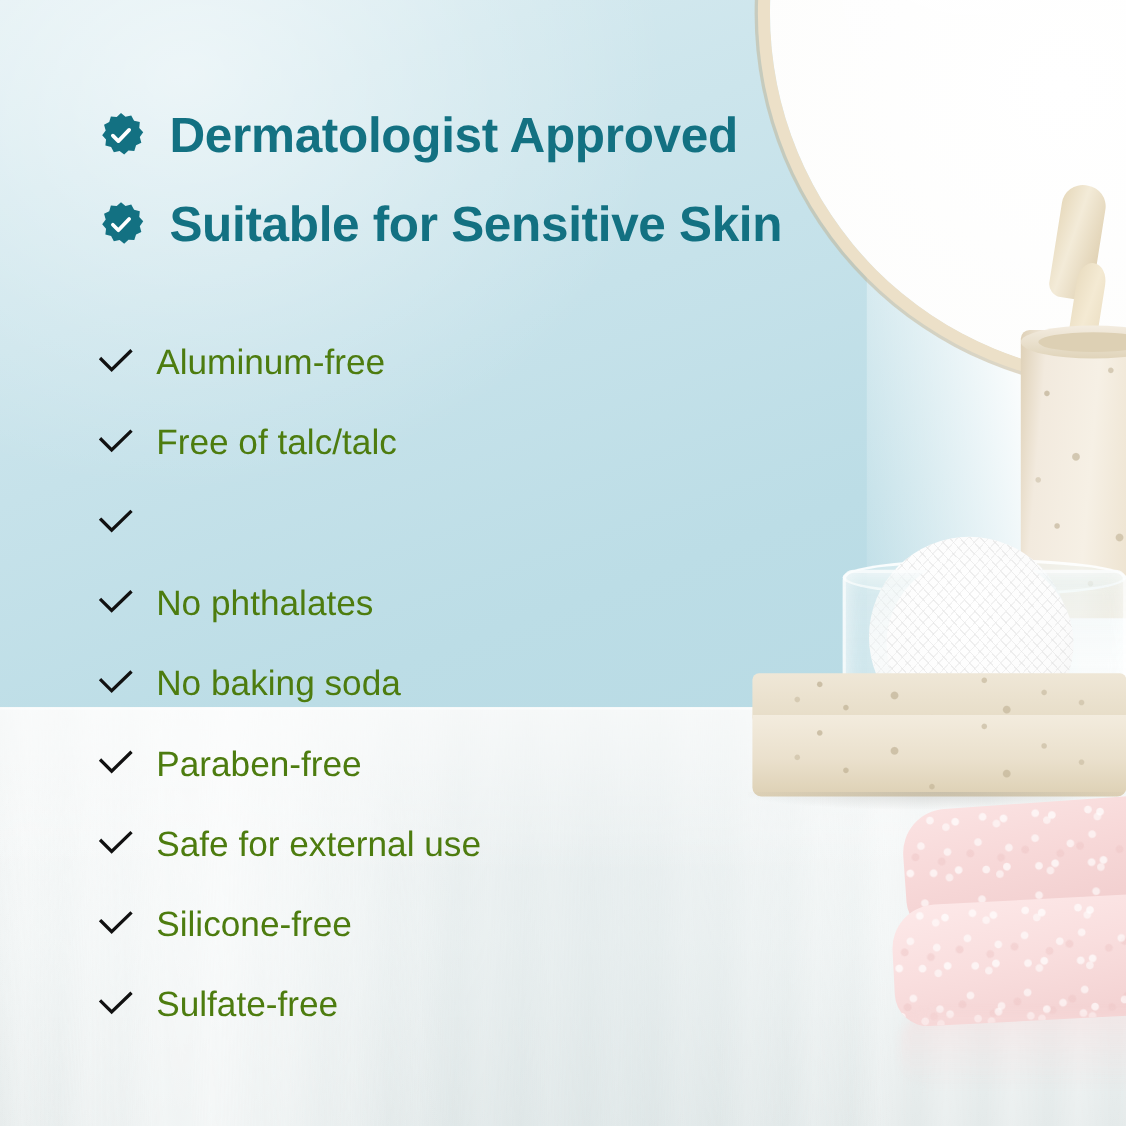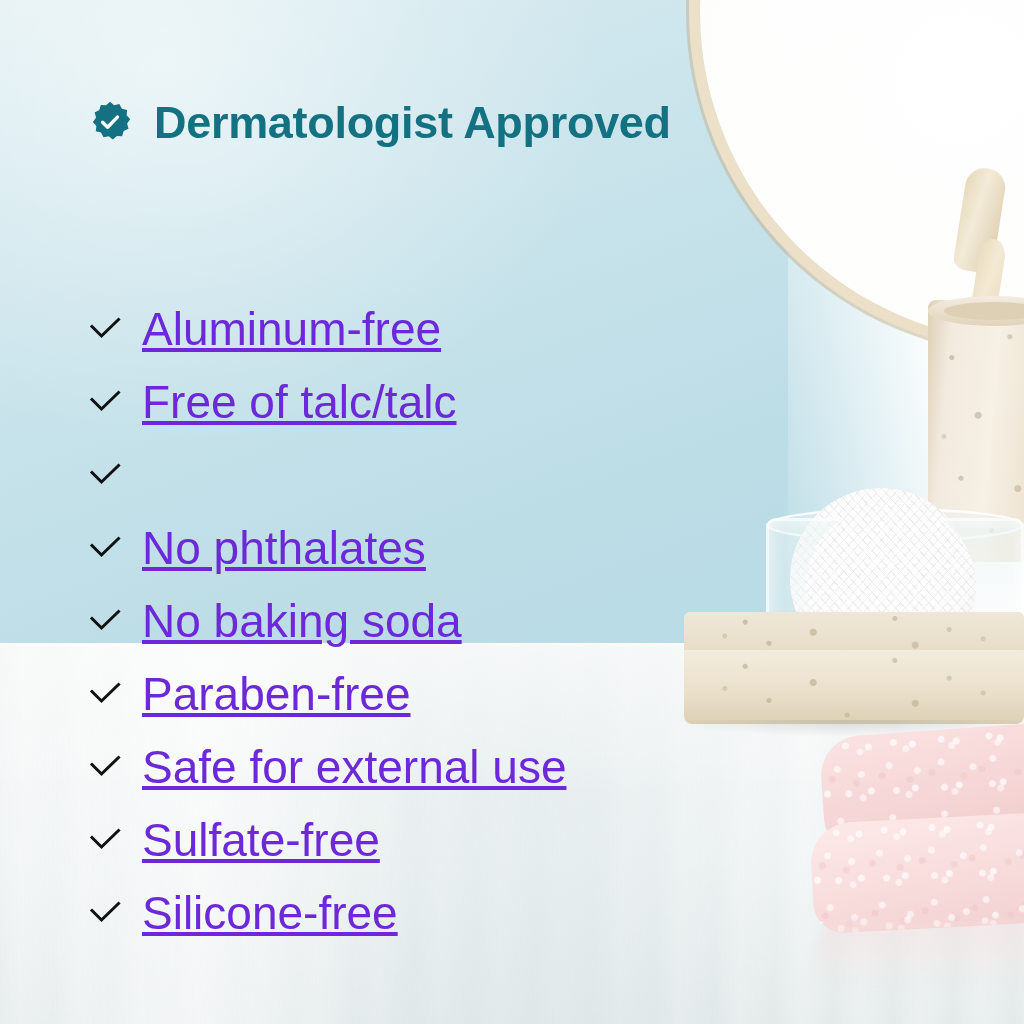--- a/index.html
+++ b/index.html
@@ -258,21 +258,21 @@
     left: 0; top: 0;
     width: 1024px; height: 1024px;
   }
 
   .headline-block {
     position: absolute;
     left: 88px; top: 100px;
   }
   .headline-row {
     display: flex;
-    align-items: flex-start;
+    align-items: flex-end;
     gap: 22px;
     margin-bottom: 36px;
   }
   .seal {
     flex: 0 0 auto;
     width: 44px; height: 44px;
     position: relative;
   }
   .seal svg { display: block; width: 44px; height: 44px; }
   .headline-text {
@@ -295,26 +295,25 @@
     align-items: center;
     gap: 20px;
     height: 73px;
   }
   .check {
     flex: 0 0 auto;
     width: 34px; height: 34px;
   }
   .check svg { display: block; width: 34px; height: 34px; }
   .feature-label {
-    font-size: 46px;
+    font-size: 32px;
     font-weight: normal;
-    color: #6d28d9;
+    color: #4d7c0f;
     line-height: 1;
     white-space: nowrap;
-    text-decoration: underline;
   }
 </style>
 </head>
 <body>
 
 <div id="stage">
 
   <div class="wall">
     <div class="wall-bloom"></div>
   </div>
@@ -374,20 +373,29 @@
       <div class="headline-row">
         <span class="seal">
           <svg viewBox="0 0 44 44" aria-hidden="true">
             <path fill="#137182" d="M22 1.8l4.1 3.4 5.2-1.2 2.6 4.7 5.2 1.3-0.5 5.3 3.6 3.9-3.1 4.4 1.4 5.2-4.8 2.3-1.6 5.1-5.3-0.3-3.9 3.6-4.2-3.3-5.2 1.1-2.5-4.7-5.2-1.4 0.6-5.3-3.5-4 3.2-4.3-1.5-5.2 4.7-2.4 1.5-5.1 5.3 0.4z"></path>
             <path fill="none" stroke="#ffffff" stroke-width="3.4" stroke-linecap="round" stroke-linejoin="round" d="M14.6 22.3l5 5 9.8-10.2"></path>
           </svg>
         </span>
         <span class="headline-text">Dermatologist Approved</span>
       </div>
 
+      <div class="headline-row">
+        <span class="seal">
+          <svg viewBox="0 0 44 44" aria-hidden="true">
+            <path fill="#137182" d="M22 1.8l4.1 3.4 5.2-1.2 2.6 4.7 5.2 1.3-0.5 5.3 3.6 3.9-3.1 4.4 1.4 5.2-4.8 2.3-1.6 5.1-5.3-0.3-3.9 3.6-4.2-3.3-5.2 1.1-2.5-4.7-5.2-1.4 0.6-5.3-3.5-4 3.2-4.3-1.5-5.2 4.7-2.4 1.5-5.1 5.3 0.4z"></path>
+            <path fill="none" stroke="#ffffff" stroke-width="3.4" stroke-linecap="round" stroke-linejoin="round" d="M14.6 22.3l5 5 9.8-10.2"></path>
+          </svg>
+        </span>
+        <span class="headline-text">Suitable for Sensitive Skin</span>
+      </div>
 
     </div>
 
     <ul class="feature-list">
       <li class="feature-item">
         <span class="check">
           <svg viewBox="0 0 34 34" aria-hidden="true">
               <path fill="none" stroke="#111111" stroke-width="3" stroke-linecap="square" stroke-linejoin="miter" d="M4 14.5l9.5 9.5L30.5 7.5"></path>
             </svg>
         </span>
@@ -439,26 +447,26 @@
             </svg>
         </span>
         <span class="feature-label">Safe for external use</span>
       </li>
       <li class="feature-item">
         <span class="check">
           <svg viewBox="0 0 34 34" aria-hidden="true">
               <path fill="none" stroke="#111111" stroke-width="3" stroke-linecap="square" stroke-linejoin="miter" d="M4 14.5l9.5 9.5L30.5 7.5"></path>
             </svg>
         </span>
+        <span class="feature-label">Silicone-free</span>
+      </li>
+      <li class="feature-item">
+        <span class="check">
+          <svg viewBox="0 0 34 34" aria-hidden="true">
+              <path fill="none" stroke="#111111" stroke-width="3" stroke-linecap="square" stroke-linejoin="miter" d="M4 14.5l9.5 9.5L30.5 7.5"></path>
+            </svg>
+        </span>
         <span class="feature-label">Sulfate-free</span>
-      </li>
-      <li class="feature-item">
-        <span class="check">
-          <svg viewBox="0 0 34 34" aria-hidden="true">
-              <path fill="none" stroke="#111111" stroke-width="3" stroke-linecap="square" stroke-linejoin="miter" d="M4 14.5l9.5 9.5L30.5 7.5"></path>
-            </svg>
-        </span>
-        <span class="feature-label">Silicone-free</span>
       </li>
     </ul>
 
   </div>
 </div>
 
 </body></html>

